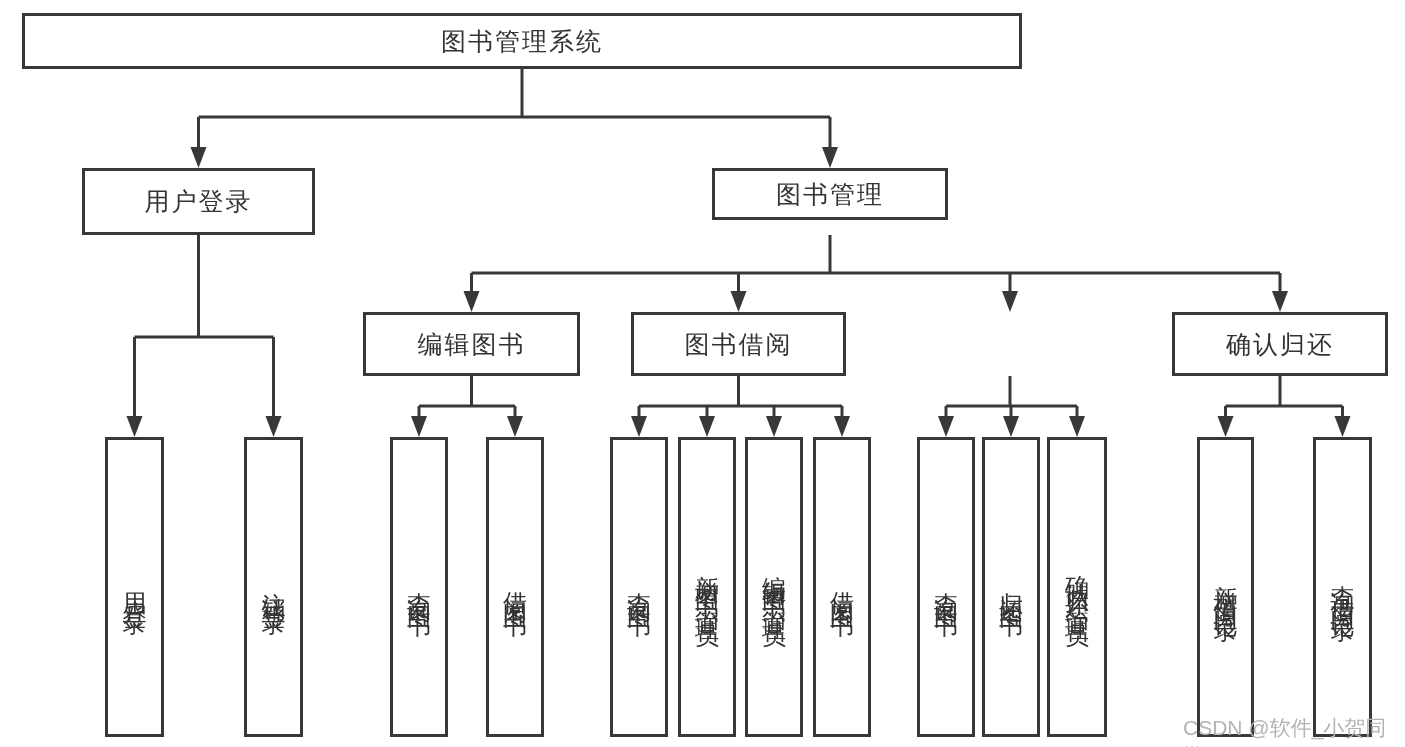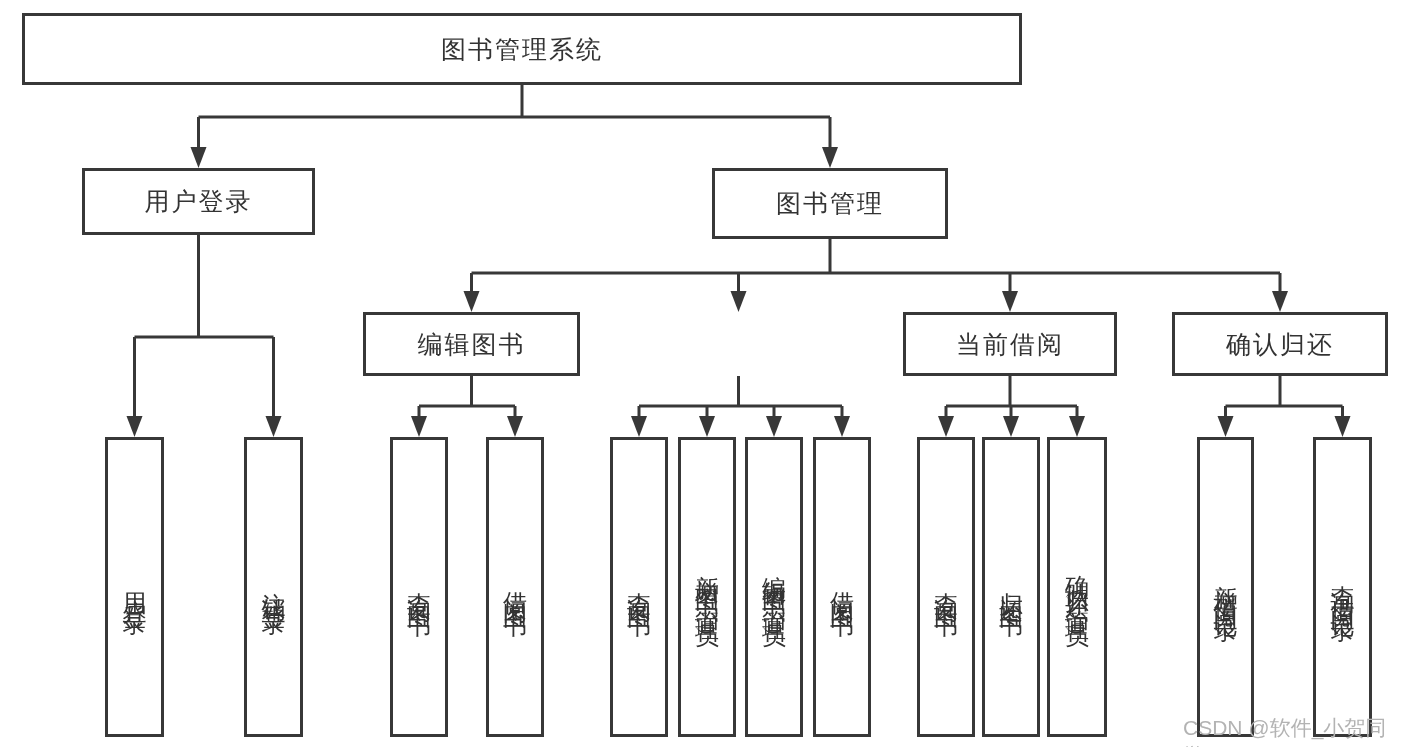--- a/index.html
+++ b/index.html
@@ -80,27 +80,27 @@
       <polygon points="766,416 782,416 774,437"></polygon>
       <polygon points="834,416 850,416 842,437"></polygon>
       <polygon points="938,416 954,416 946,437"></polygon>
       <polygon points="1003,416 1019,416 1011,437"></polygon>
       <polygon points="1069,416 1085,416 1077,437"></polygon>
       <polygon points="1217.5,416 1233.5,416 1225.5,437"></polygon>
       <polygon points="1334.5,416 1350.5,416 1342.5,437"></polygon>
     </g>
   </svg>
 
-  <div class="node" style="left:22px;top:13px;width:1000px;height:72px">图书管理系统</div>
+  <div class="node" style="left:22px;top:13px;width:1000px;height:56px">图书管理系统</div>
 
   <div class="node" style="left:82px;top:168px;width:233px;height:67px">用户登录</div>
-  <div class="node" style="left:712px;top:168px;width:236px;height:71px">图书管理</div>
+  <div class="node" style="left:712px;top:168px;width:236px;height:52px">图书管理</div>
 
   <div class="node" style="left:363px;top:312px;width:217px;height:64px">编辑图书</div>
-  <div class="node" style="left:903px;top:312px;width:214px;height:64px">当前借阅</div>
+  <div class="node" style="left:631px;top:312px;width:215px;height:64px">图书借阅</div>
   <div class="node" style="left:1172px;top:312px;width:216px;height:64px">确认归还</div>
 
   <div class="node v" style="left:105px;top:437px;width:59px;height:300px">用户登录</div>
   <div class="node v" style="left:244px;top:437px;width:59px;height:300px">注销登录</div>
 
   <div class="node v" style="left:390px;top:437px;width:58px;height:300px">查询图书</div>
   <div class="node v" style="left:486px;top:437px;width:58px;height:300px">借阅图书</div>
 
   <div class="node v" style="left:610px;top:437px;width:58px;height:300px">查询图书</div>
   <div class="node v" style="left:678px;top:437px;width:58px;height:300px">新增图书（管理员）</div>

